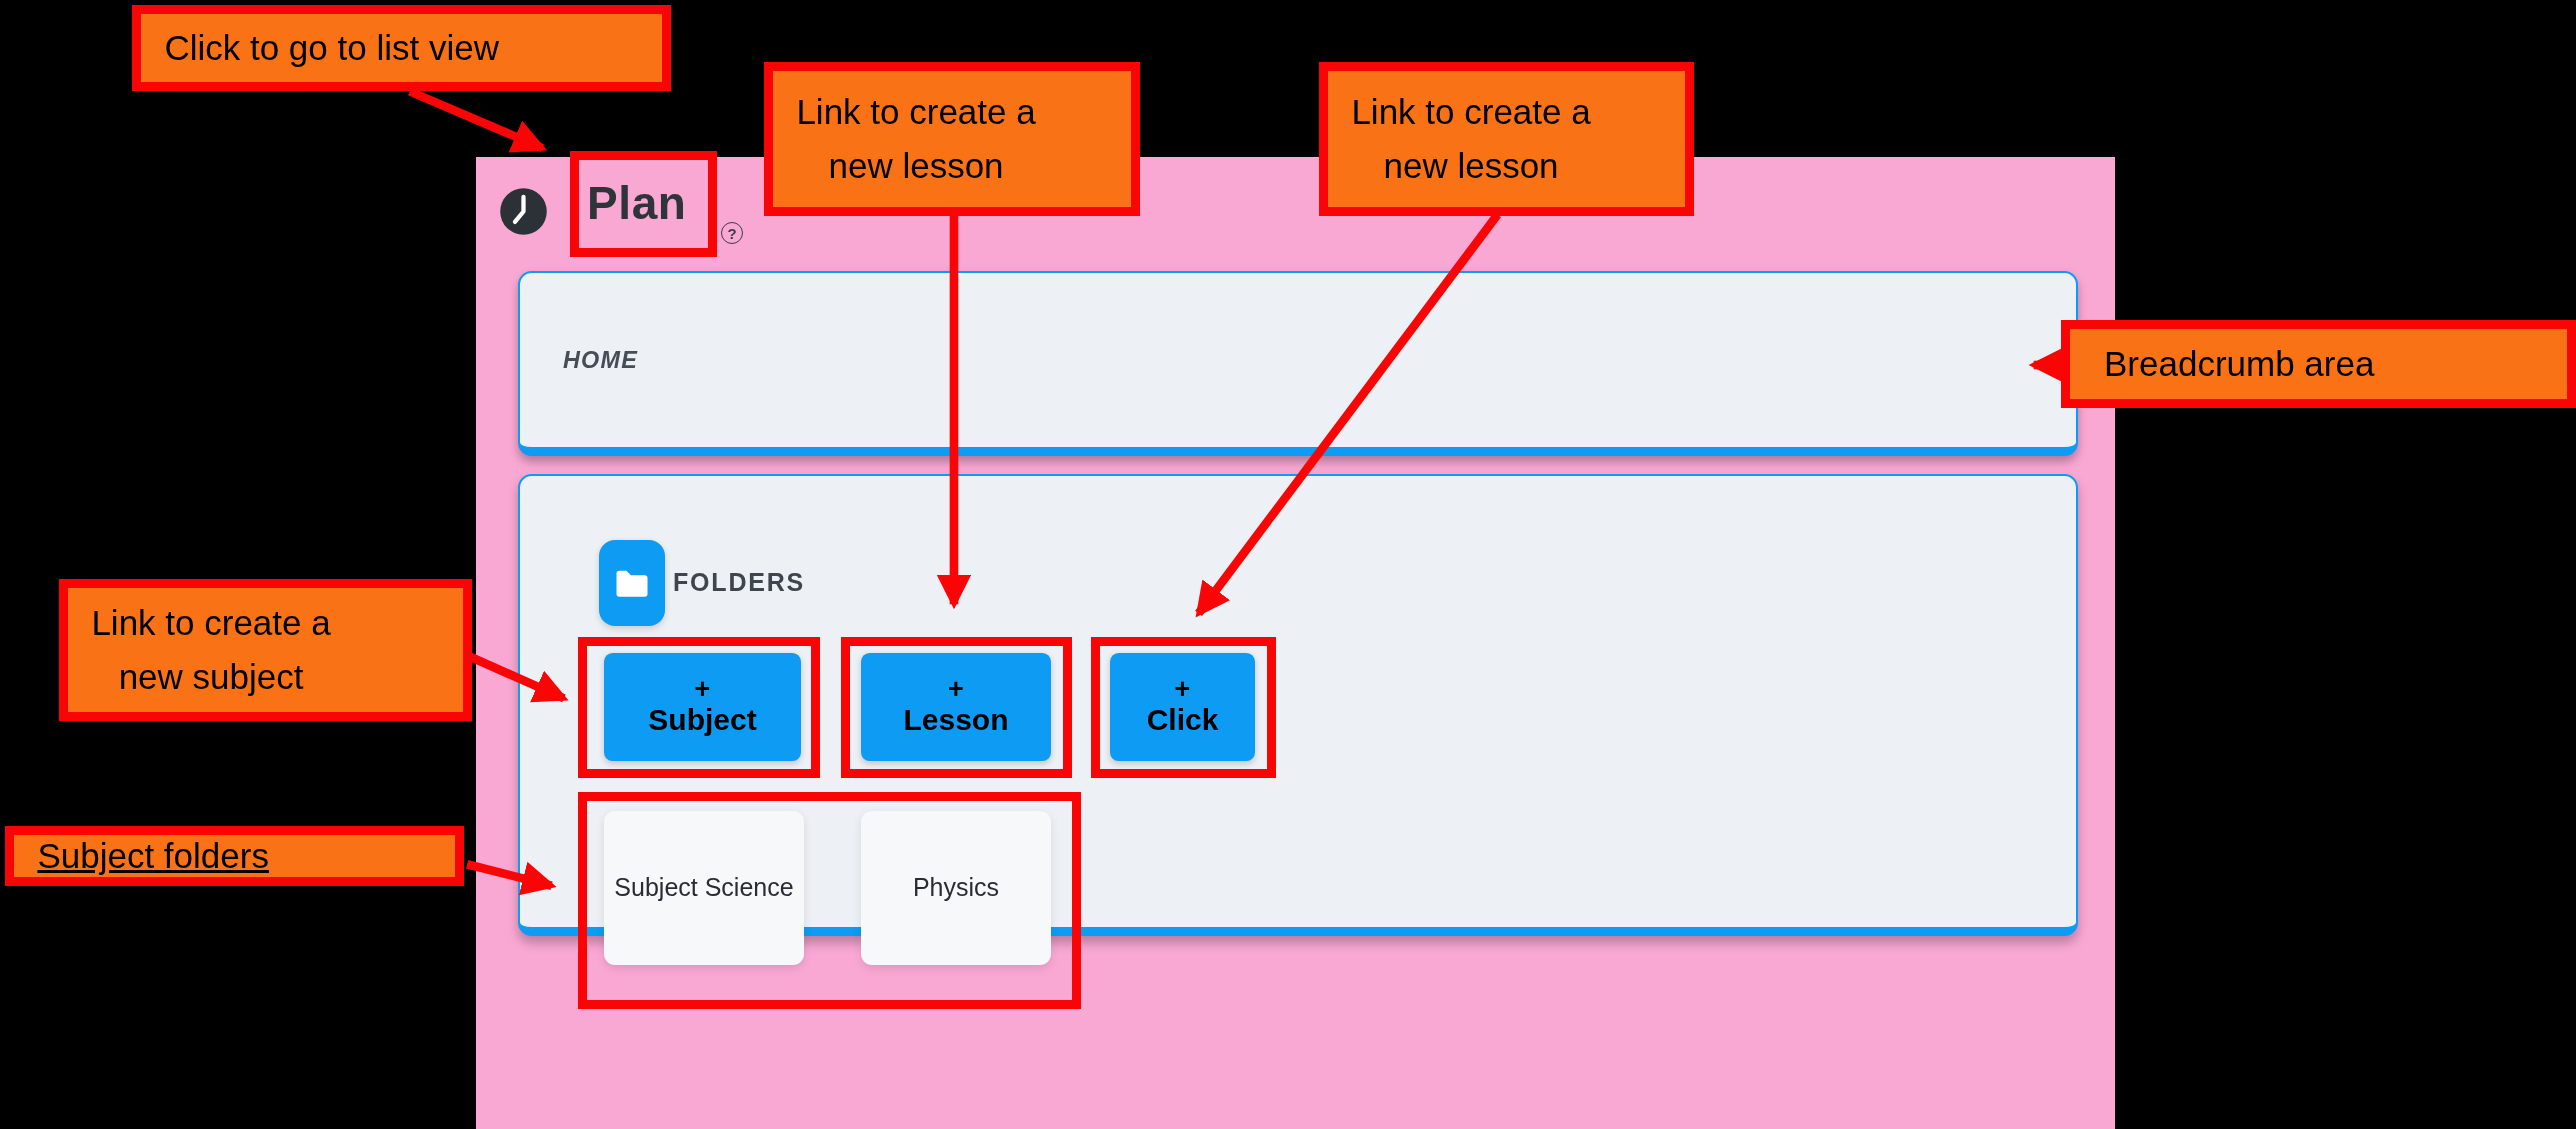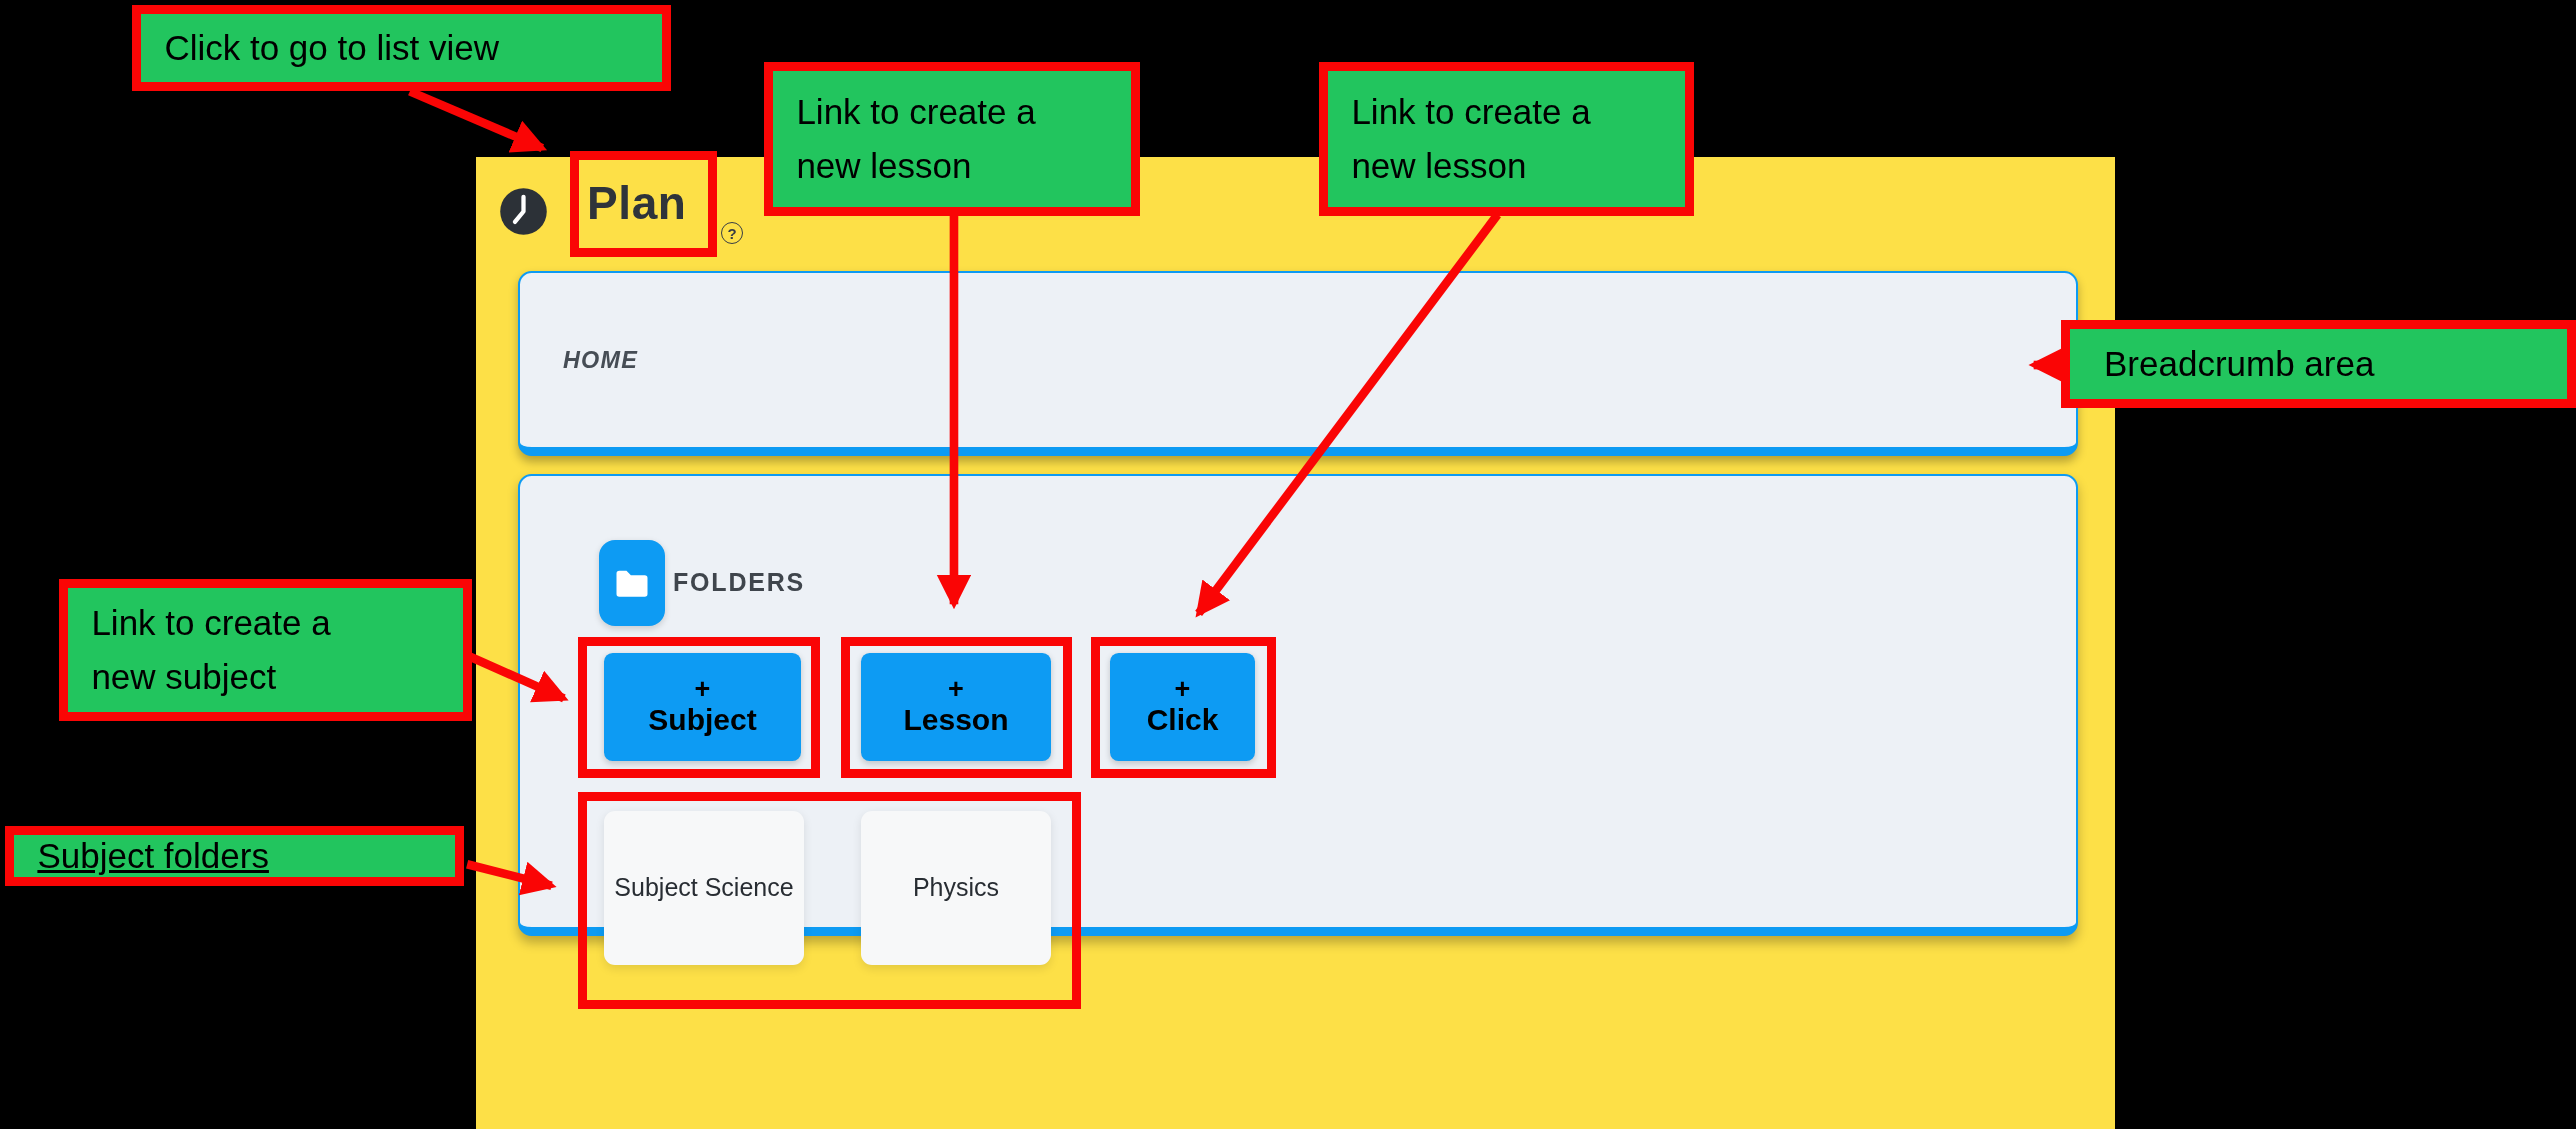--- a/index.html
+++ b/index.html
@@ -1,20 +1,20 @@
 <!DOCTYPE html>
 <html style="font-size:10px"><head>
 <meta charset="utf-8">
 <style>
   html,body{margin:0;padding:0;background:#000;width:2576px;height:1130px;overflow:hidden;
     font-family:"Liberation Sans",sans-serif;}
   .canvas{position:absolute;left:0;top:0;width:2576px;height:1130px;background:#000;}
 
   
-  .app-window{position:absolute;left:476px;top:157px;width:1639px;height:972px;background:#fde047;}
+  .app-window{position:absolute;left:476px;top:157px;width:1639px;height:972px;background:#f9a8d4;}
 
   .app-header{position:absolute;left:0;top:0;width:100%;height:114px;}
   .clock-icon{position:absolute;left:23.4px;top:30px;width:49px;height:49px;}
   .page-title{position:absolute;left:111px;top:18.5px;font-size:46px;font-weight:bold;color:#2f343a;letter-spacing:0.6px;cursor:pointer;}
   .help-icon{position:absolute;left:245px;top:65px;width:20px;height:20px;border:1.8px solid #383e45;border-radius:50%;
     display:flex;align-items:center;justify-content:center;font-size:15px;font-weight:bold;color:#383e45;}
 
   .breadcrumb-bar{position:absolute;left:42px;top:114px;width:1560px;height:185px;background:#edf1f6;
     border:2.5px solid #0d9bf3;border-bottom-width:9.2px;border-radius:13.6px;box-sizing:border-box;
     box-shadow:0 5.5px 10px rgba(0,0,0,0.28);display:flex;align-items:center;}
@@ -44,22 +44,22 @@
 
   
   .outline{position:absolute;border:9.2px solid #fa0505;box-sizing:border-box;background:transparent;}
   .ol-plan{left:570px;top:151px;width:147px;height:106px;}
   .ol-subject{left:578px;top:637px;width:242px;height:141px;}
   .ol-lesson{left:841px;top:637px;width:231px;height:141px;}
   .ol-quiz{left:1091px;top:637px;width:185px;height:141px;}
   .ol-folders{left:578px;top:792px;width:503px;height:217px;}
 
   
-  .callout{position:absolute;background:#22c55e;border:9.2px solid #fa0505;box-sizing:border-box;
-    display:flex;align-items:center;color:#000;font-size:35px;line-height:1.55;}
+  .callout{position:absolute;background:#f97316;border:9.2px solid #fa0505;box-sizing:border-box;
+    display:flex;align-items:center;color:#000;font-size:35px;line-height:1.55;text-align:center;}
   .callout .txt{padding-left:23.4px;padding-right:12.3px;}
   .co-listview{left:132px;top:5px;width:539px;height:86px;}
   .co-lesson1{left:764px;top:62px;width:376px;height:154px;}
   .co-lesson2{left:1319px;top:62px;width:375px;height:154px;}
   .co-breadcrumb{left:2061px;top:320px;width:515px;height:88px;}
   .co-breadcrumb .txt{padding-left:34px;}
   .co-subject{left:59px;top:579px;width:413px;height:142px;}
   .co-folders{left:5px;top:826px;width:459px;height:60px;text-decoration:underline;}
 
   .arrow-layer{position:absolute;left:0;top:0;width:2576px;height:1130px;pointer-events:none;}

